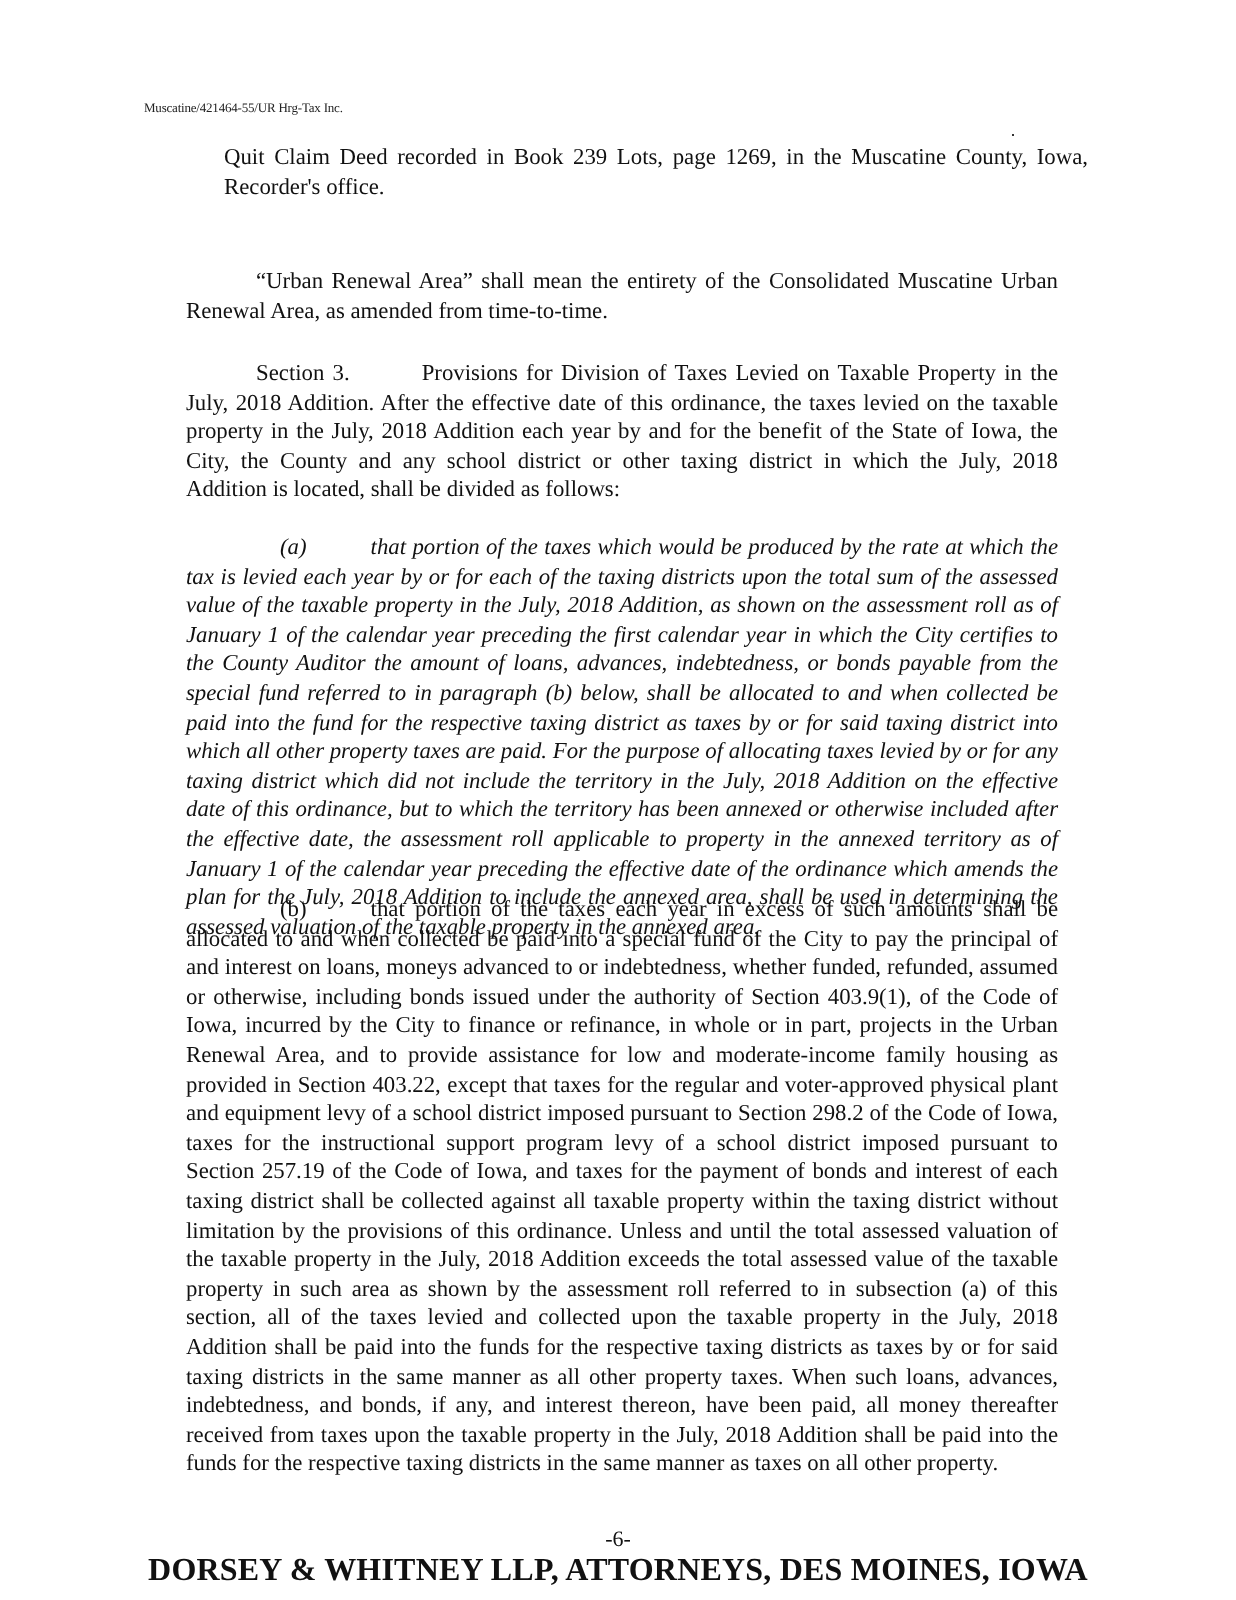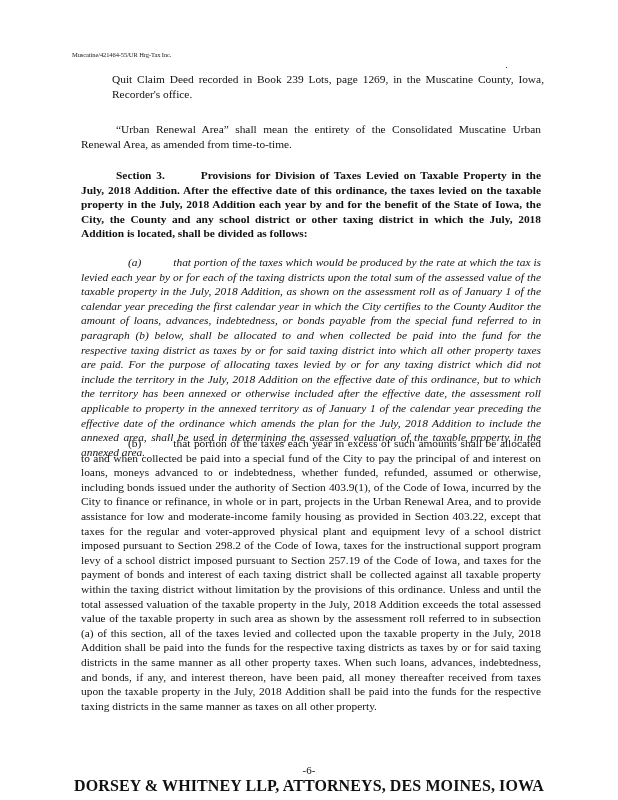--- a/index.html
+++ b/index.html
@@ -11,21 +11,21 @@
   .header {
     position: absolute; left: 72px; top: 51px;
     font-size: 6.5px; letter-spacing: -0.1px; color: #222;
   }
   .dot { position: absolute; left: 506px; top: 67px; width: 1px; height: 1px; background: #333; }
   .body-text {
     position: absolute; left: 77px; width: 468px;
     font-size: 11.4px; line-height: 14.6px; text-align: justify;
   }
   .indent-block { left: 112px; width: 432px; }
-  .p { margin: 4px; text-indent: 35px; }
+  .p { margin: 16px; text-indent: 35px; }
   .tab { display: inline-block; width: 32px; }
   .tab-sec { display: inline-block; width: 36px; }
   .footer {
     position: absolute; left: 0; width: 618px; text-align: center;
   }
   .page-num { top: 764px; font-size: 11px; }
   .firm { top: 777px; font-size: 16px; font-weight: bold; letter-spacing: 0.1px; }
 </style>
 </head>
 <body>
@@ -34,21 +34,21 @@
 <div class="dot"></div>
 
 <div class="body-text indent-block" style="top:72px;">
   <p style="margin:0;">Quit Claim Deed recorded in Book 239 Lots, page 1269, in the Muscatine County, Iowa, Recorder's office.</p>
 </div>
 
 <div class="body-text" style="top:118px;">
   <p class="p">“Urban Renewal Area” shall mean the entirety of the Consolidated Muscatine Urban Renewal Area, as amended from time-to-time.</p>
 </div>
 
-<div class="body-text" style="top:164px;font-weight:bold;">
+<div class="body-text" style="top:164px;">
   <p class="p"><span>Section 3.</span><span class="tab-sec"></span><span>Provisions for Division of Taxes Levied on Taxable Property in the July, 2018 Addition. After the effective date of this ordinance, the taxes levied on the taxable property in the July, 2018 Addition each year by and for the benefit of the State of Iowa, the City, the County and any school district or other taxing district in which the July, 2018 Addition is located, shall be divided as follows:</span></p>
 </div>
 
 <div class="body-text" style="top:251px;font-style:italic;">
   <p class="p" style="text-indent:47px;"><span>(a)</span><span class="tab"></span><span>that portion of the taxes which would be produced by the rate at which the tax is levied each year by or for each of the taxing districts upon the total sum of the assessed value of the taxable property in the July, 2018 Addition, as shown on the assessment roll as of January 1 of the calendar year preceding the first calendar year in which the City certifies to the County Auditor the amount of loans, advances, indebtedness, or bonds payable from the special fund referred to in paragraph (b) below, shall be allocated to and when collected be paid into the fund for the respective taxing district as taxes by or for said taxing district into which all other property taxes are paid. For the purpose of allocating taxes levied by or for any taxing district which did not include the territory in the July, 2018 Addition on the effective date of this ordinance, but to which the territory has been annexed or otherwise included after the effective date, the assessment roll applicable to property in the annexed territory as of January 1 of the calendar year preceding the effective date of the ordinance which amends the plan for the July, 2018 Addition to include the annexed area, shall be used in determining the assessed valuation of the taxable property in the annexed area.</span></p>
 </div>
 
 <div class="body-text" style="top:432px;">
   <p class="p" style="text-indent:47px;"><span>(b)</span><span class="tab"></span><span>that portion of the taxes each year in excess of such amounts shall be allocated to and when collected be paid into a special fund of the City to pay the principal of and interest on loans, moneys advanced to or indebtedness, whether funded, refunded, assumed or otherwise, including bonds issued under the authority of Section 403.9(1), of the Code of Iowa, incurred by the City to finance or refinance, in whole or in part, projects in the Urban Renewal Area, and to provide assistance for low and moderate-income family housing as provided in Section 403.22, except that taxes for the regular and voter-approved physical plant and equipment levy of a school district imposed pursuant to Section 298.2 of the Code of Iowa, taxes for the instructional support program levy of a school district imposed pursuant to Section 257.19 of the Code of Iowa, and taxes for the payment of bonds and interest of each taxing district shall be collected against all taxable property within the taxing district without limitation by the provisions of this ordinance. Unless and until the total assessed valuation of the taxable property in the July, 2018 Addition exceeds the total assessed value of the taxable property in such area as shown by the assessment roll referred to in subsection (a) of this section, all of the taxes levied and collected upon the taxable property in the July, 2018 Addition shall be paid into the funds for the respective taxing districts as taxes by or for said taxing districts in the same manner as all other property taxes. When such loans, advances, indebtedness, and bonds, if any, and interest thereon, have been paid, all money thereafter received from taxes upon the taxable property in the July, 2018 Addition shall be paid into the funds for the respective taxing districts in the same manner as taxes on all other property.</span></p>
 </div>

